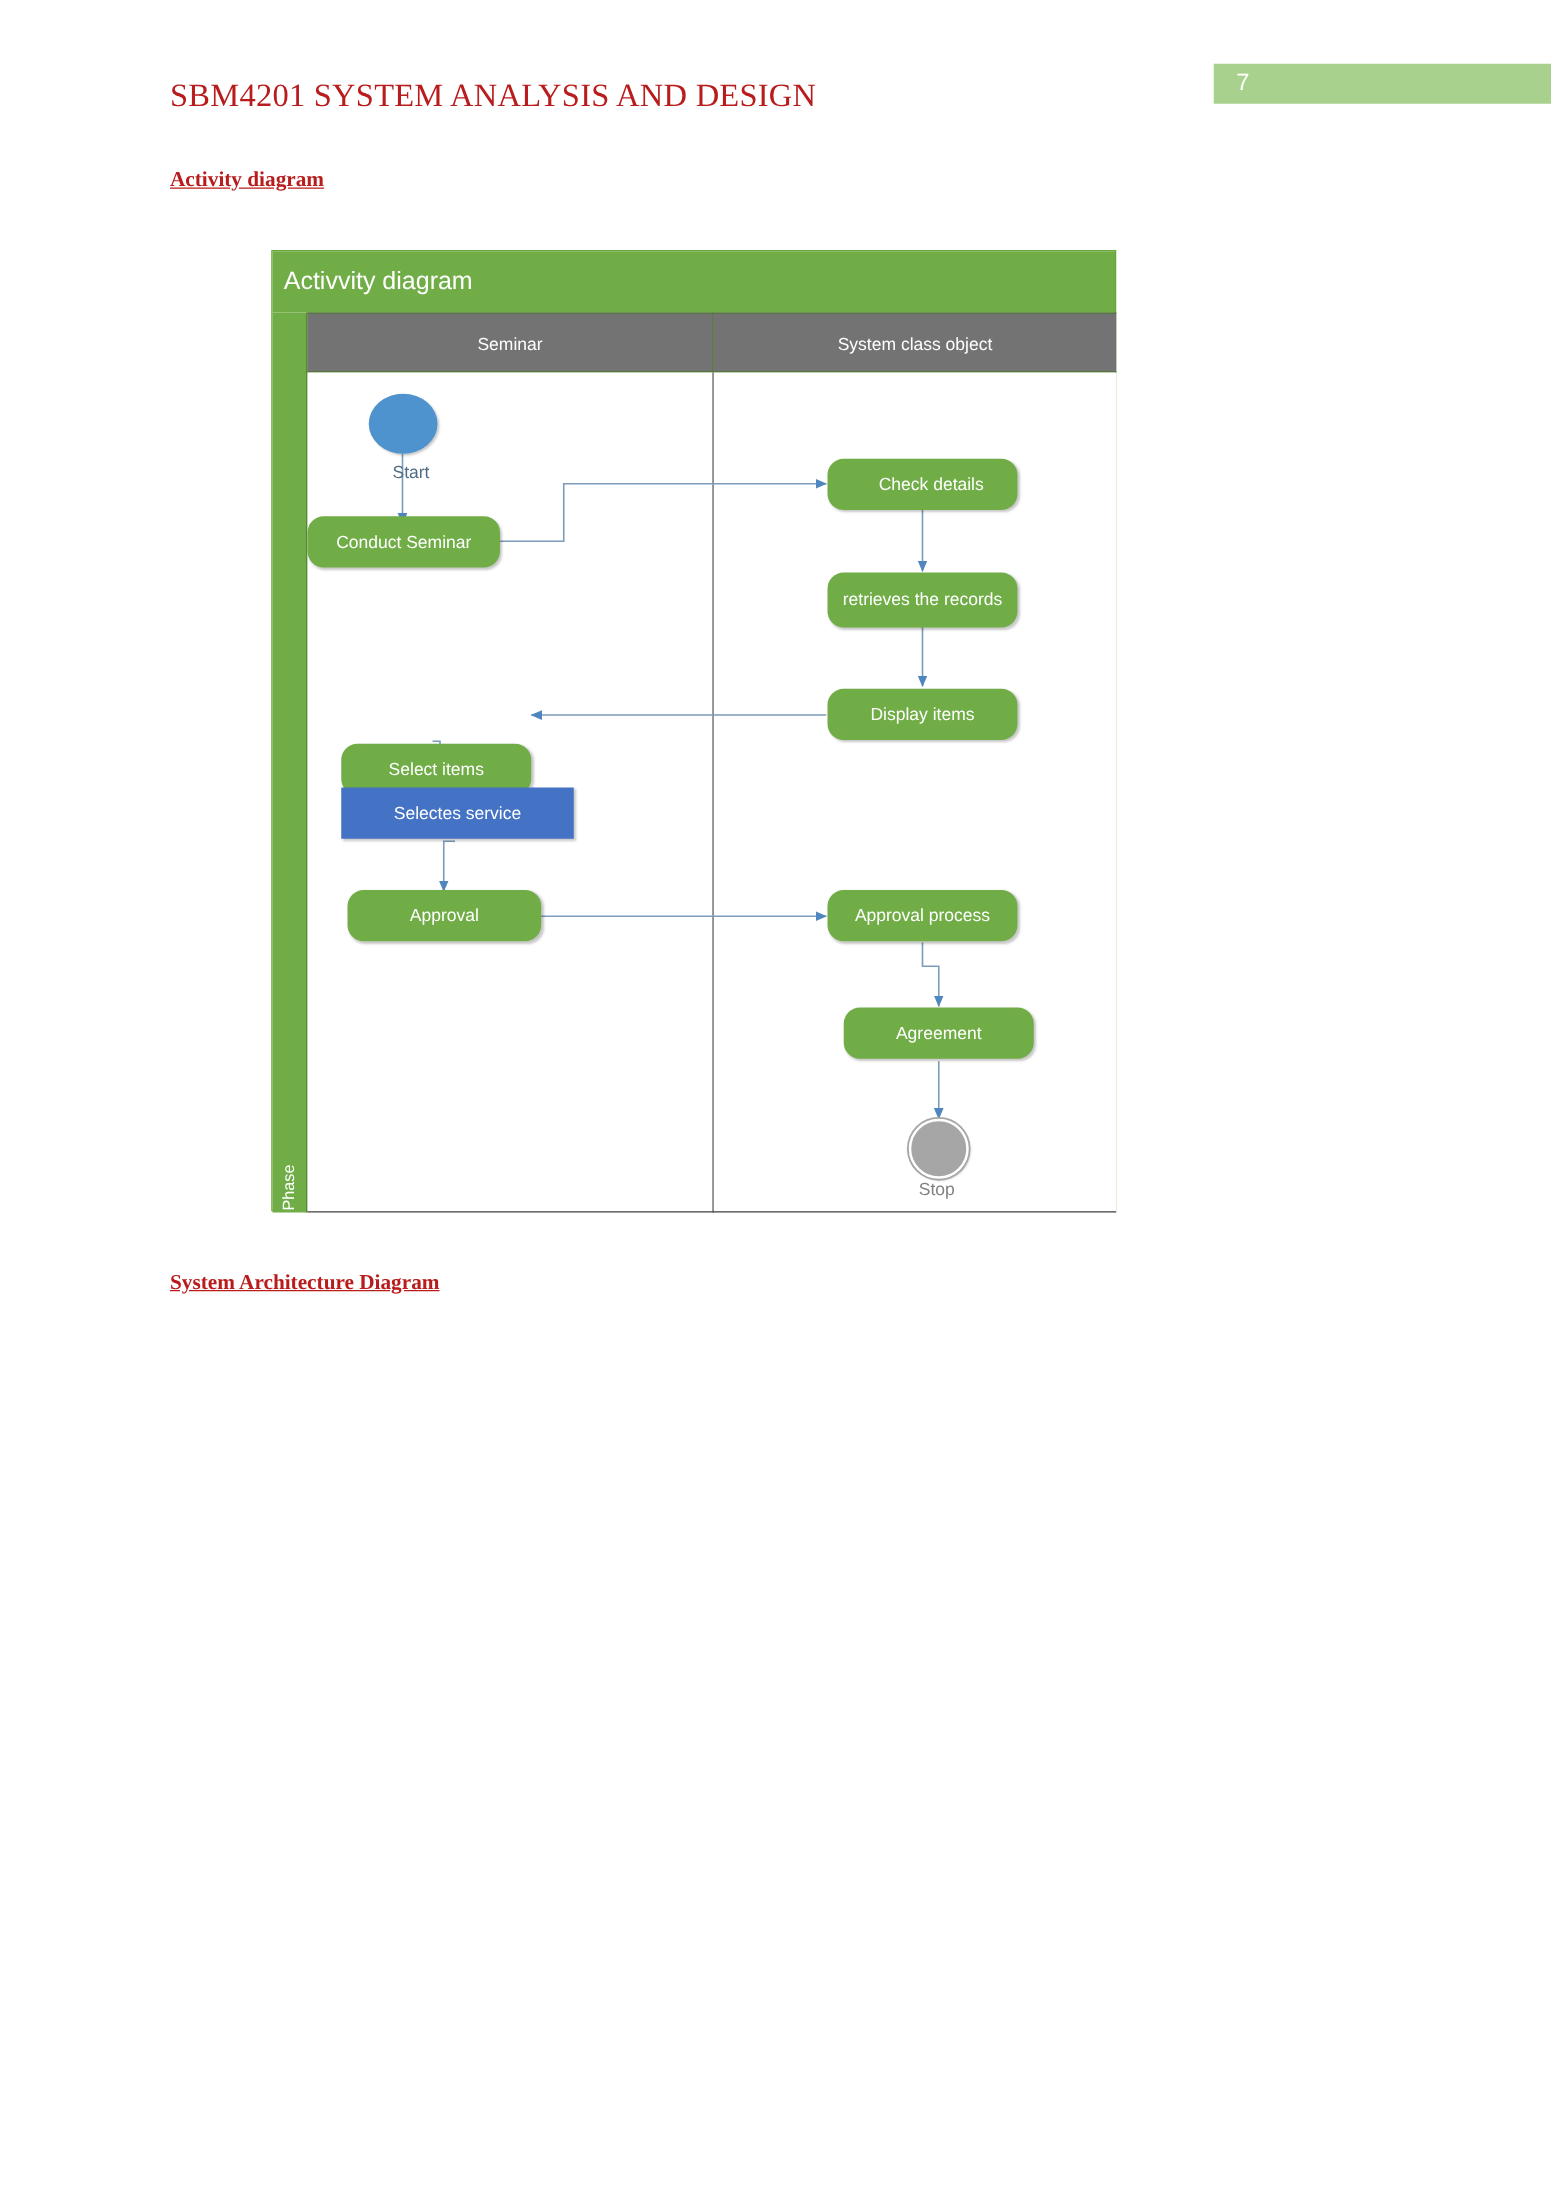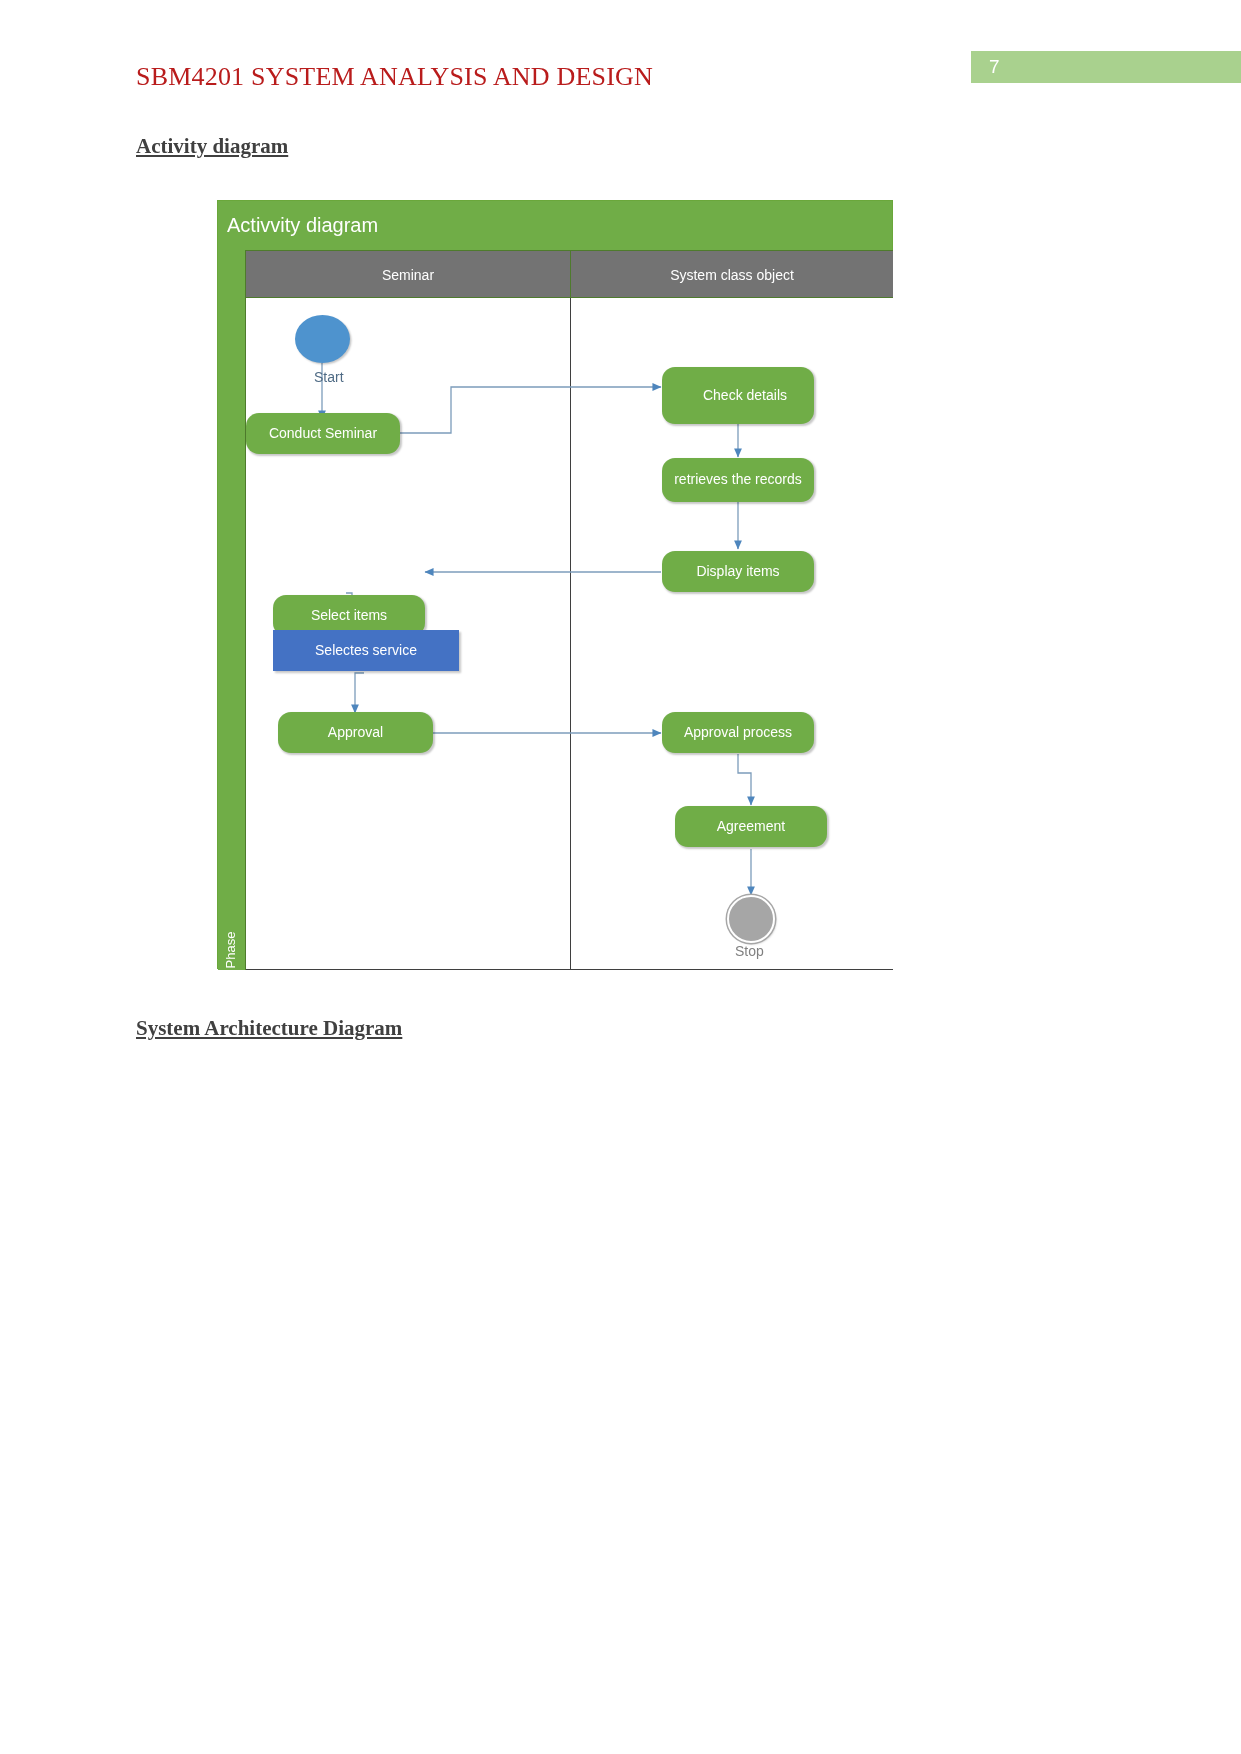--- a/index.html
+++ b/index.html
@@ -36,23 +36,23 @@
     left: 136px;
     top: 62px;
     font-size: 26px;
     color: #b91c1c;
     letter-spacing: 0.2px;
     white-space: nowrap;
   }
   .heading {
     position: absolute;
     left: 136px;
-    font-size: 21px;
+    font-size: 17px;
     font-weight: bold;
-    color: #404040;
+    color: #b91c1c;
     text-decoration: underline;
     white-space: nowrap;
   }
   .heading.h-activity { top: 134px; }
   .heading.h-arch { top: 1016px; }
 
   
   .diagram {
     position: absolute;
     left: 217px;
@@ -272,21 +272,21 @@
     </g>
   </svg>
 
   <div class="nodes">
 
     <div class="start-node" style="left:77px; top:114px;"></div>
     <div class="start-label" style="left:86px; top:168px;">Start</div>
 
     <div class="node" style="left:28px; top:212px; width:154px; height:41px;">Conduct Seminar</div>
 
-    <div class="node" style="left:444px; top:166px; width:152px; height:57px;padding-left:20px;">Check details</div>
+    <div class="node" style="left:444px; top:166px; width:152px; height:41px;padding-left:20px;">Check details</div>
 
     <div class="node" style="left:444px; top:257px; width:152px; height:44px;">retrieves the records</div>
 
     <div class="node" style="left:444px; top:350px; width:152px; height:41px;">Display items</div>
 
     <div class="node" style="left:55px; top:350px; width:152px; height:41px;margin-top:44px;">Select items</div>
 
     <div class="node blue" style="left:55px; top:429px; width:186px; height:41px;">Selectes service</div>
 
     <div class="node" style="left:60px; top:511px; width:155px; height:41px;">Approval</div>

